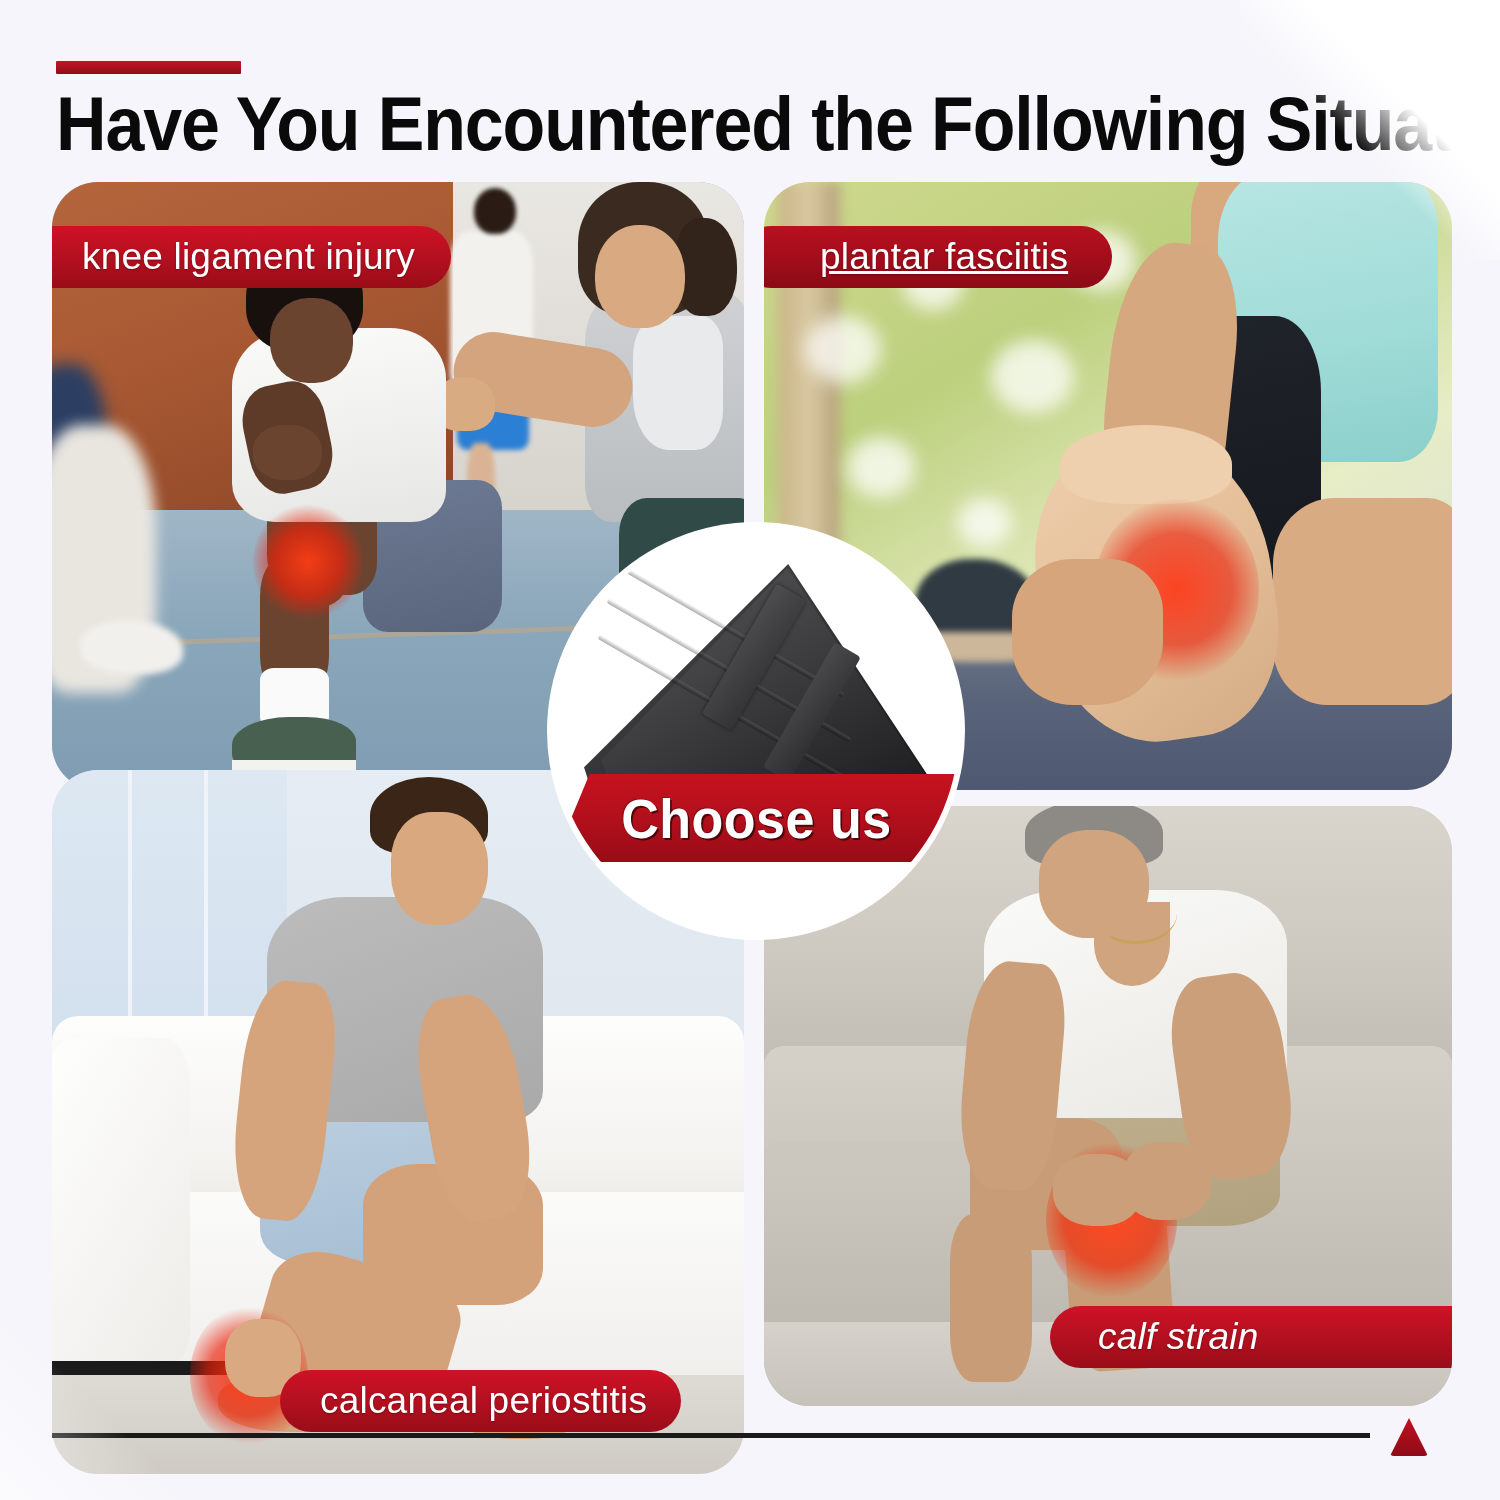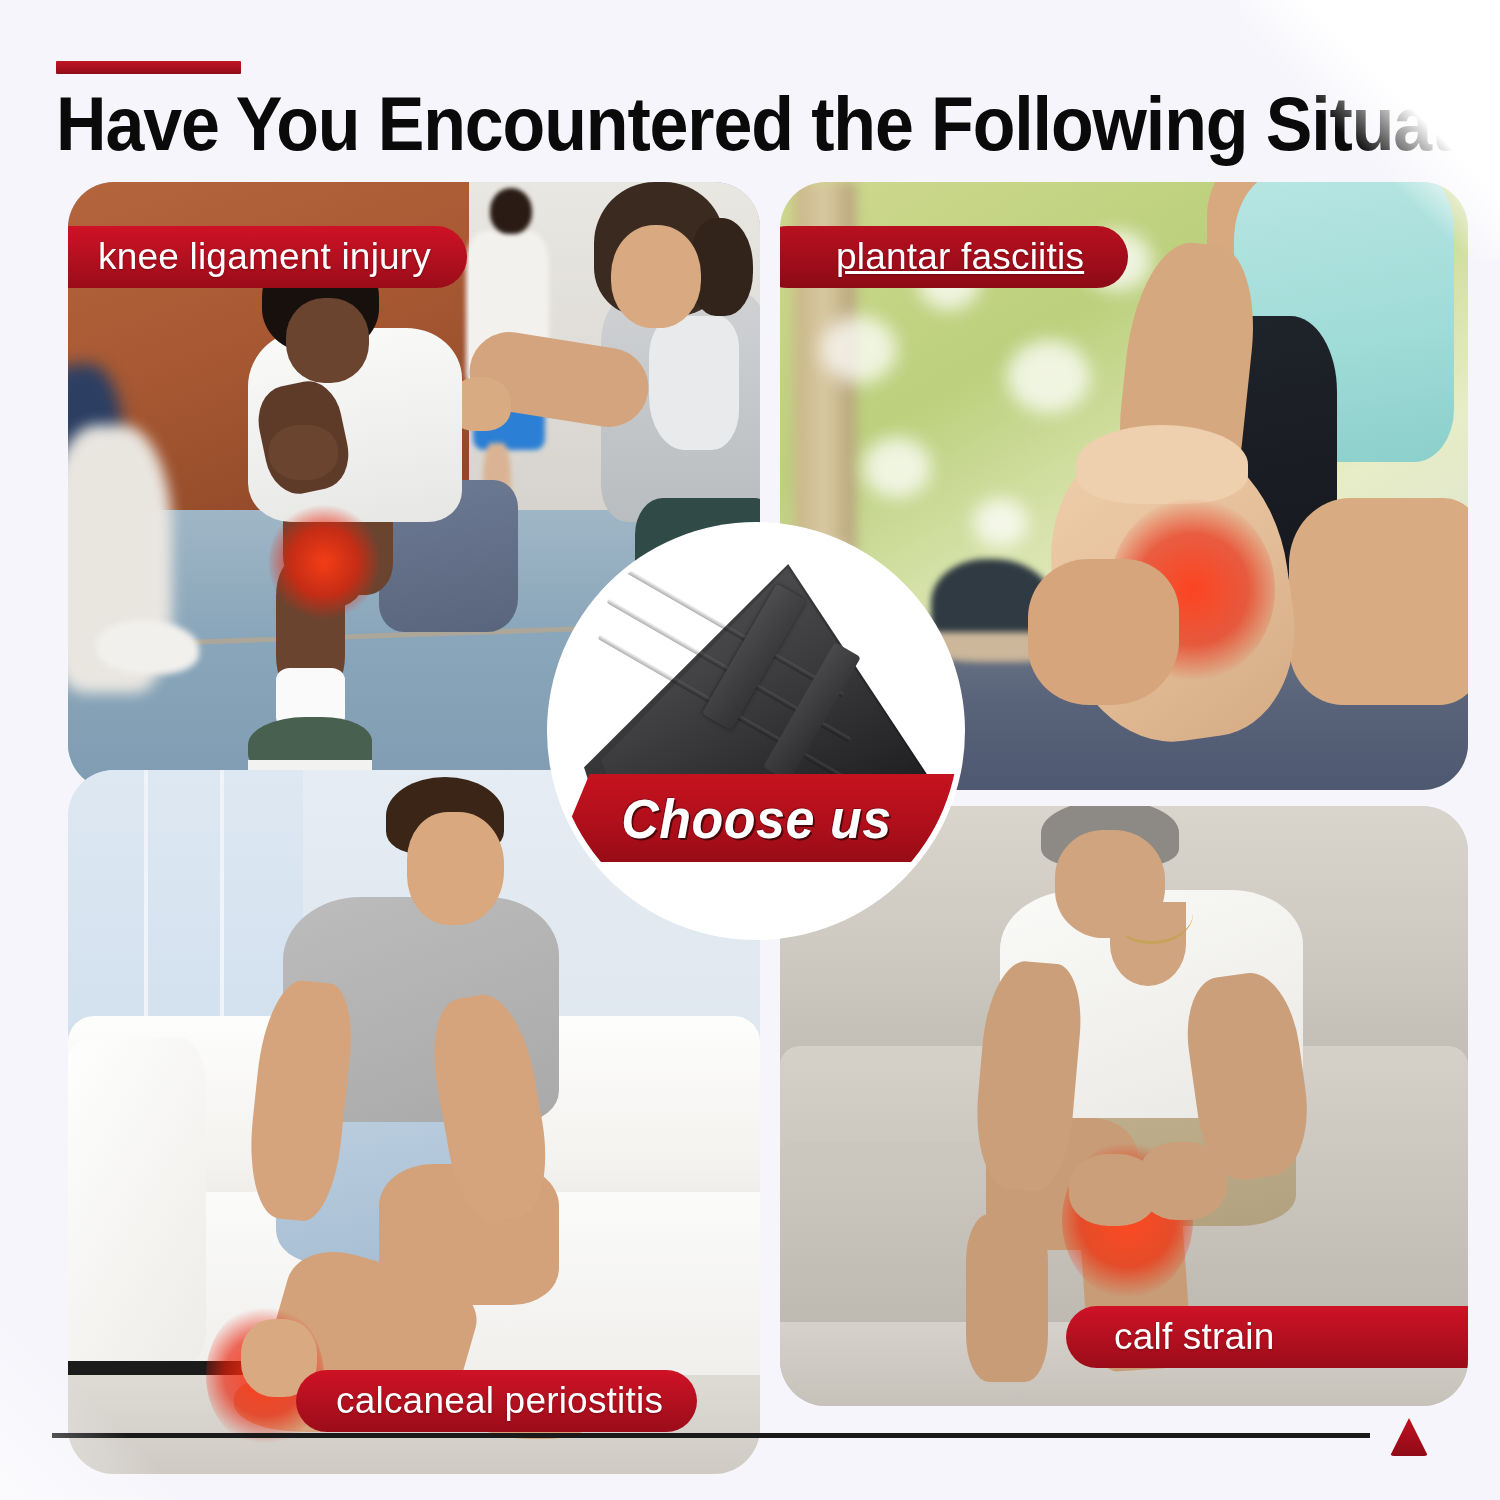--- a/index.html
+++ b/index.html
@@ -63,26 +63,25 @@
   .grid {
     position: absolute;
     left: 52px; top: 182px;
     width: 1400px; height: 1224px;
   }
 
   .card {
     position: absolute;
     border-radius: 46px;
     overflow: hidden;
-    margin-left: 16px;
   }
   .card.tl { left: 0;    top: 0;   width: 692px; height: 608px; }
   .card.tr { left: 712px;top: 0;   width: 688px; height: 608px; }
   .card.bl { left: 0;    top: 588px; width: 692px; height: 704px; }
-  .card.br { left: 712px;top: 624px; width: 688px; height: 600px; }
+  .card.br { left: 712px;top: 624px; width: 688px; height: 600px; font-style: italic; }
 
   .photo { position: absolute; inset: 0; }
 
   
   .p-gym { background: #9fb3c4; }
   .p-gym .wall {
     position:absolute; left:0; top:0; width:58%; height:56%;
     background: linear-gradient(160deg,#b5653c 0%, #a85933 45%, #8c4526 100%);
   }
   .p-gym .wall-right {
@@ -391,21 +390,20 @@
   }
 
   .ribbon {
     position: absolute;
     left: 0; bottom: 72px;
     width: 100%; height: 88px;
     background: linear-gradient(180deg,#c6121f 0%, #b00f1b 55%, #980c16 100%);
     clip-path: polygon(9% 0%, 100% 0%, 91% 100%, 0% 100%);
     display: flex; align-items: center; justify-content: center;
     z-index: 3;
-    font-style: italic;
   }
   .ribbon-text {
     font-family: "Liberation Sans Narrow", "Liberation Sans", sans-serif;
     font-size: 56px;
     font-weight: bold;
     color: #fff;
     letter-spacing: .5px;
     transform: scaleX(0.93);
     text-shadow: 2px 2px 0 rgba(0,0,0,.55), -1px -1px 0 rgba(0,0,0,.25);
   }

